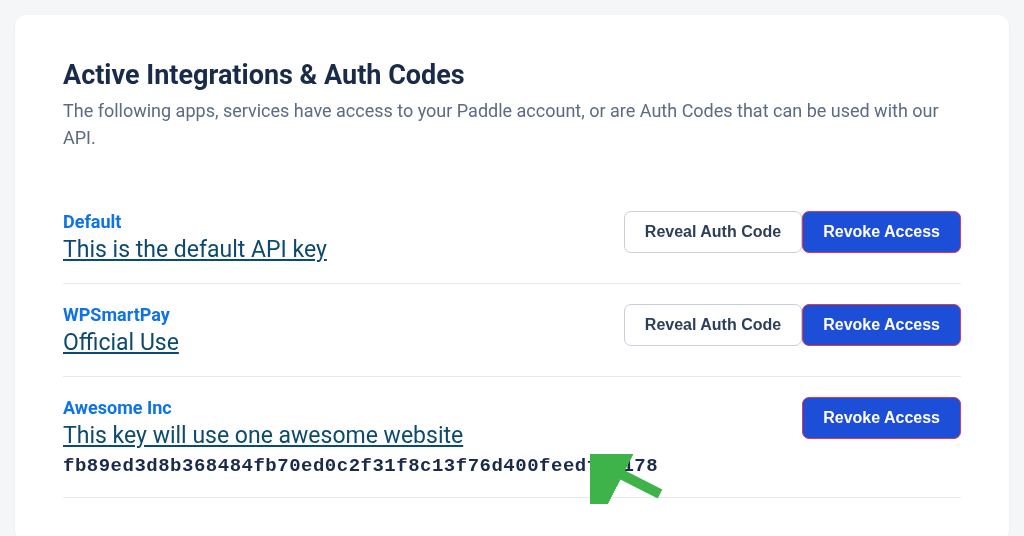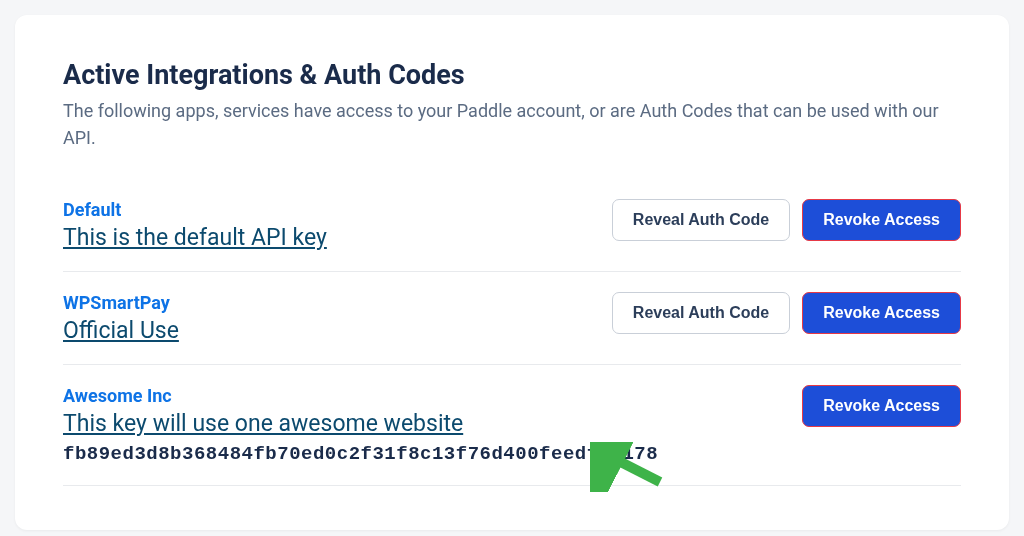--- a/index.html
+++ b/index.html
@@ -24,21 +24,21 @@
     .header-title {
       font-size: 27px;
       font-weight: 700;
       color: #1a2b4a;
       margin-bottom: 6px;
     }
     .header-desc {
       font-size: 18px;
       color: #5b6b82;
       line-height: 1.5;
-      margin-bottom: 28px;
+      margin-bottom: 40px;
     }
     .integration-row {
       display: flex;
       justify-content: space-between;
       align-items: flex-start;
       padding: 20px 0;
       border-bottom: 1px solid #e8eaed;
     }
     .integration-row:last-of-type {
       border-bottom: none;
@@ -60,21 +60,20 @@
     .integration-code {
       font-family: 'Courier New', monospace;
       font-size: 19px;
       font-weight: 700;
       color: #1a2b4a;
       margin-top: 6px;
       letter-spacing: 0.5px;
     }
     .action-buttons {
       display: flex;
-      gap: 12px;
       align-items: center;
     }
     .btn {
       padding: 11px 20px;
       font-size: 16px;
       font-weight: 600;
       border-radius: 7px;
       cursor: pointer;
       white-space: nowrap;
     }

